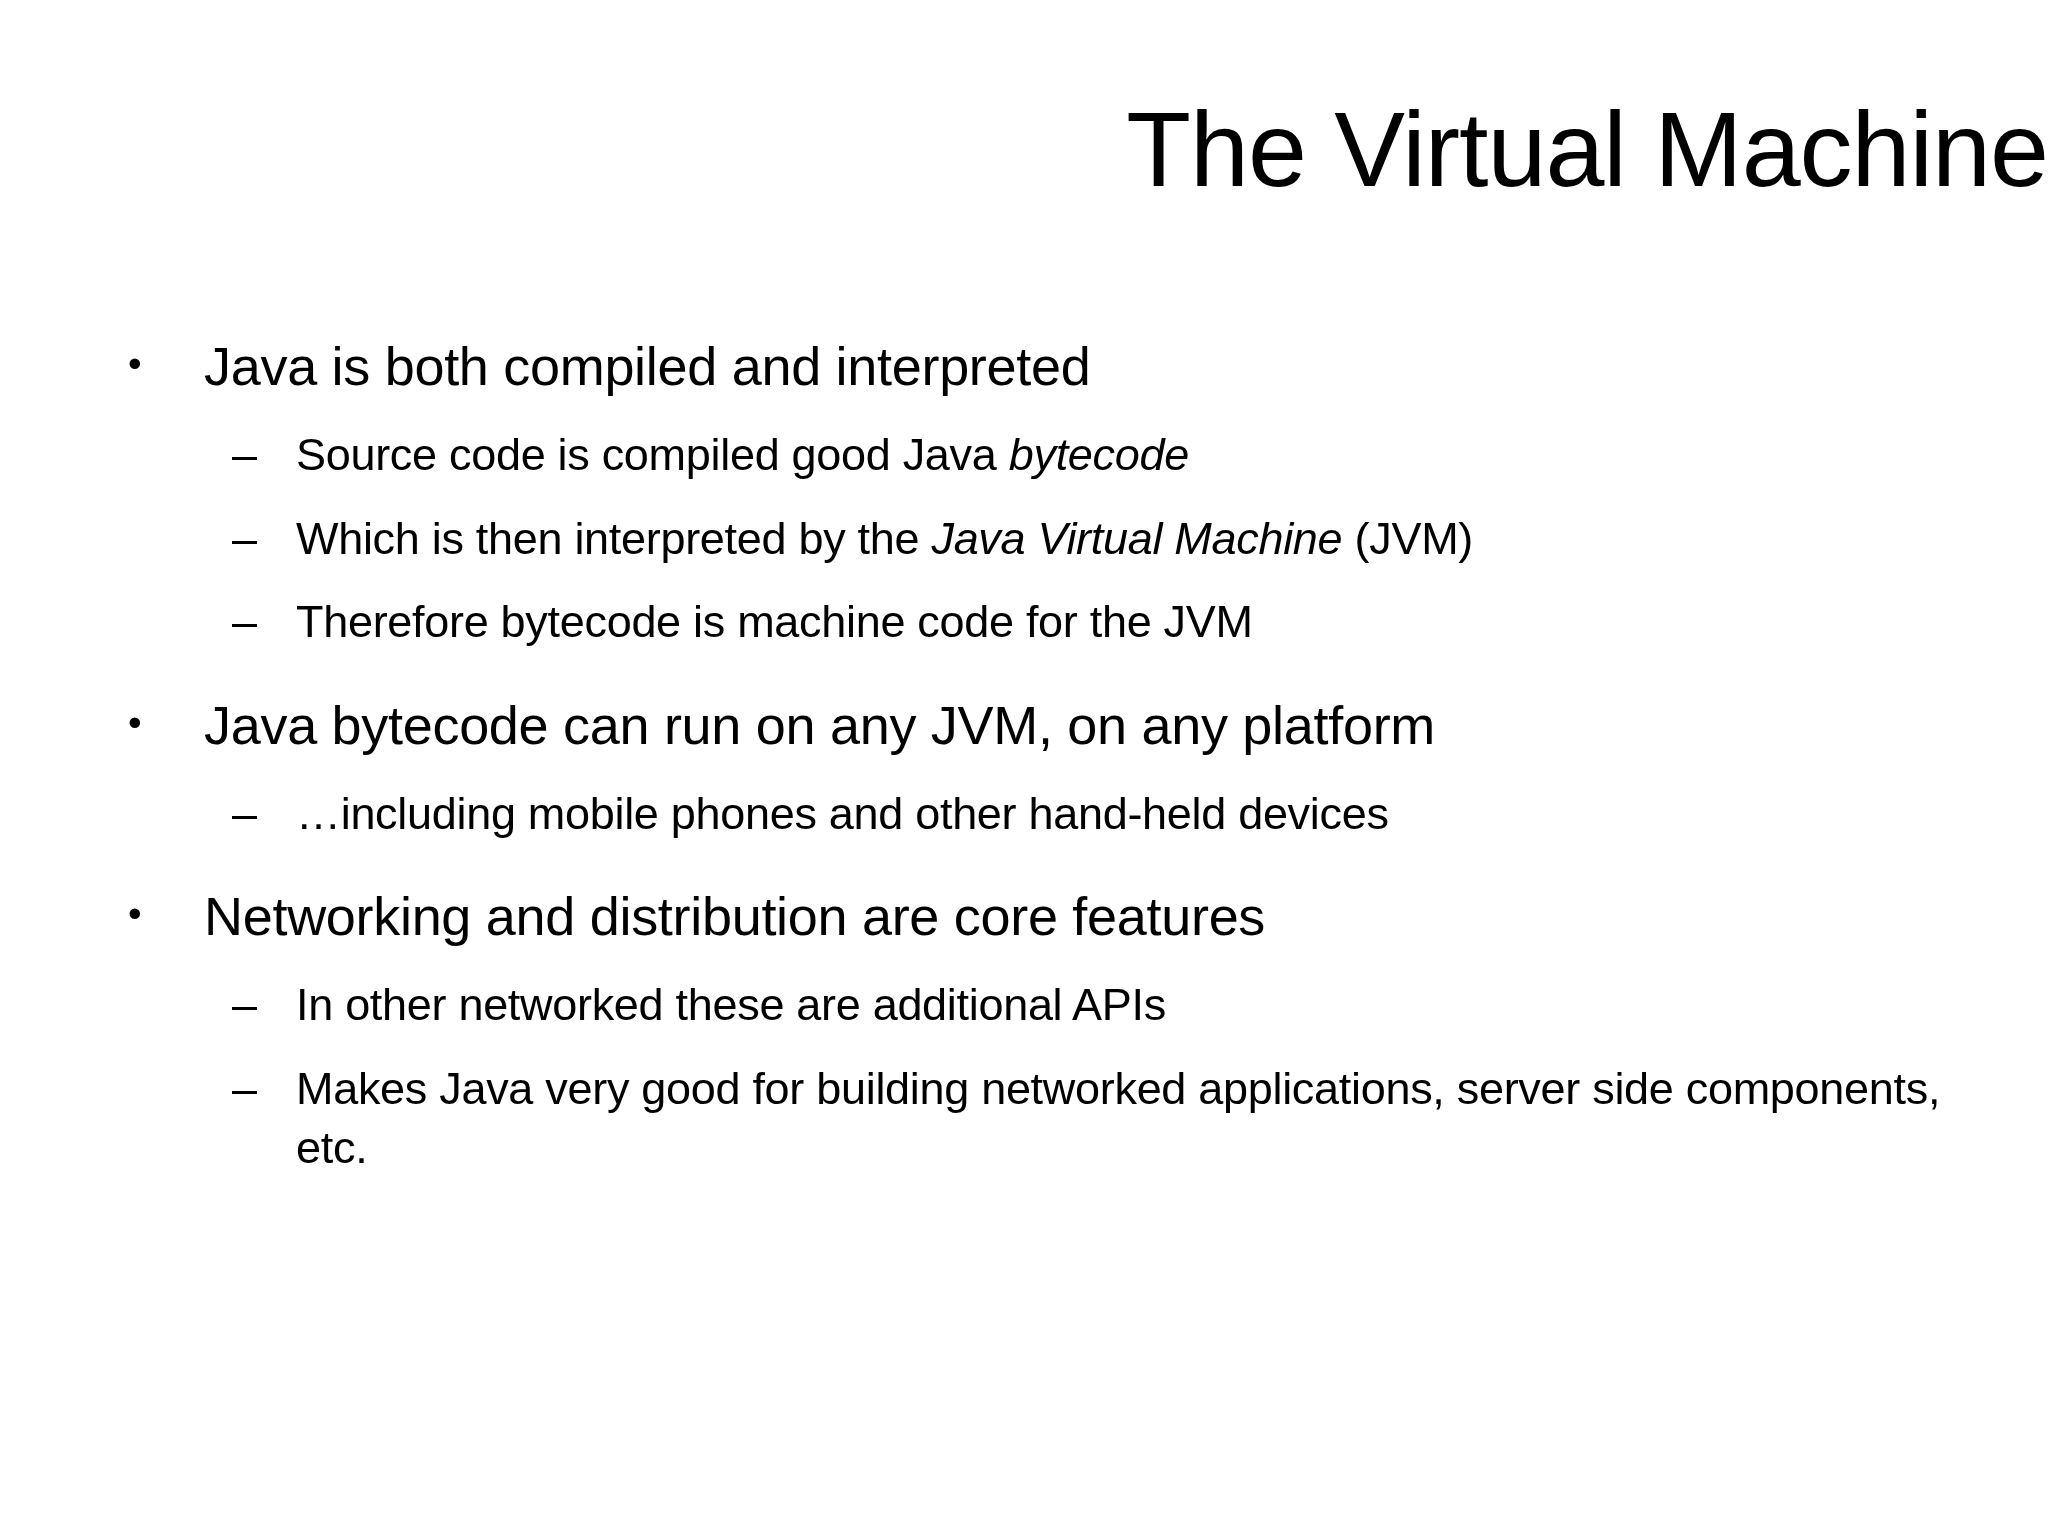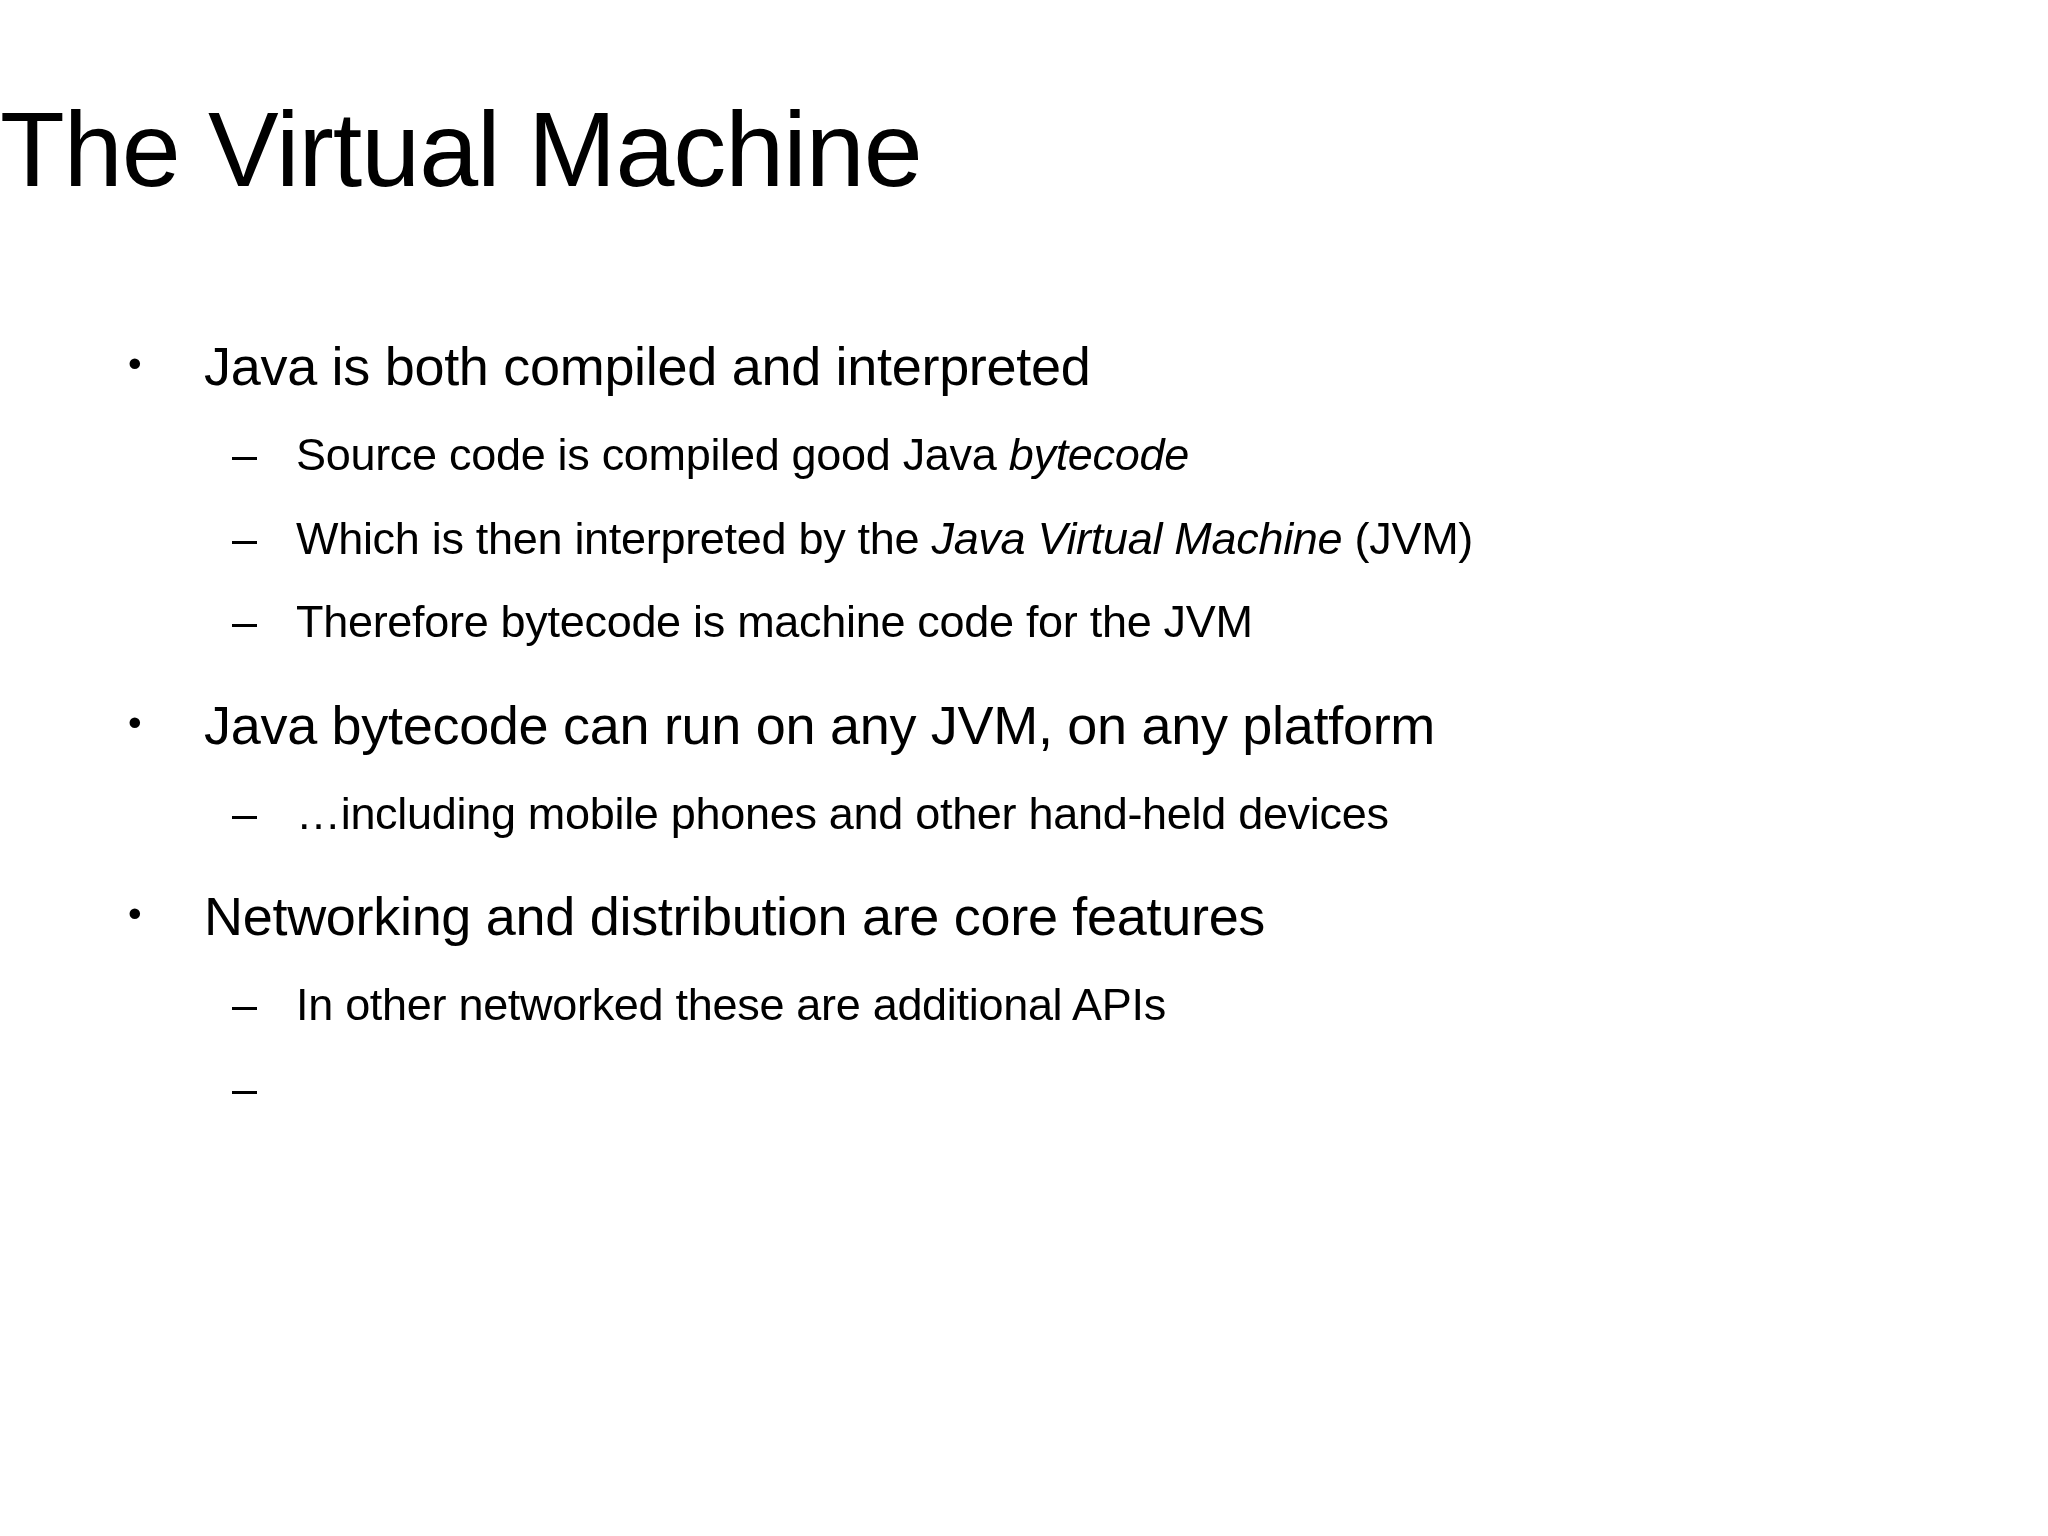--- a/index.html
+++ b/index.html
@@ -12,21 +12,21 @@
     overflow: hidden;
   }
   .slide {
     position: relative;
     width: 2048px;
     height: 1536px;
     background: #ffffff;
   }
   .slide-title {
     margin-top: 86px;
-    text-align: left;
+    text-align: right;
     font-size: 106px;
     font-weight: 400;
     letter-spacing: -1px;
     line-height: 1.2;
   }
   .bullet-list {
     list-style: none;
     margin-top: 118px;
     padding-left: 0;
   }
@@ -101,15 +101,16 @@
       <li class="bullet-item level-1">
         <span class="bullet-marker">•</span>
         <span class="bullet-text"><span>Networking and distribution are core features</span></span>
       </li>
       <li class="bullet-item level-2">
         <span class="bullet-marker">–</span>
         <span class="bullet-text"><span>In other networked these are additional APIs</span></span>
       </li>
       <li class="bullet-item level-2">
         <span class="bullet-marker">–</span>
+        <span class="bullet-text"><span>Makes Java very good for building networked applications, server side components, etc.</span></span>
       </li>
     </ul>
 </div>
 
 </body></html>

